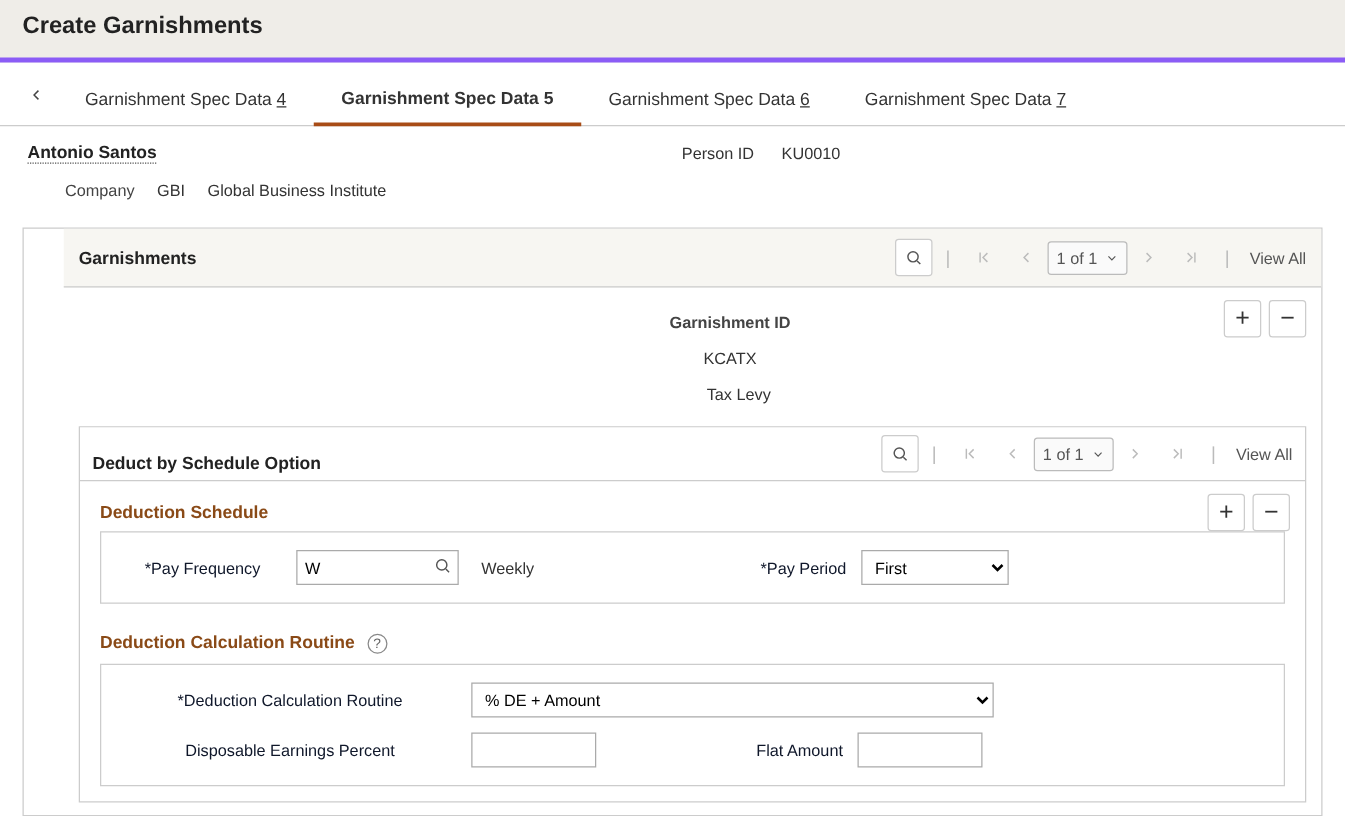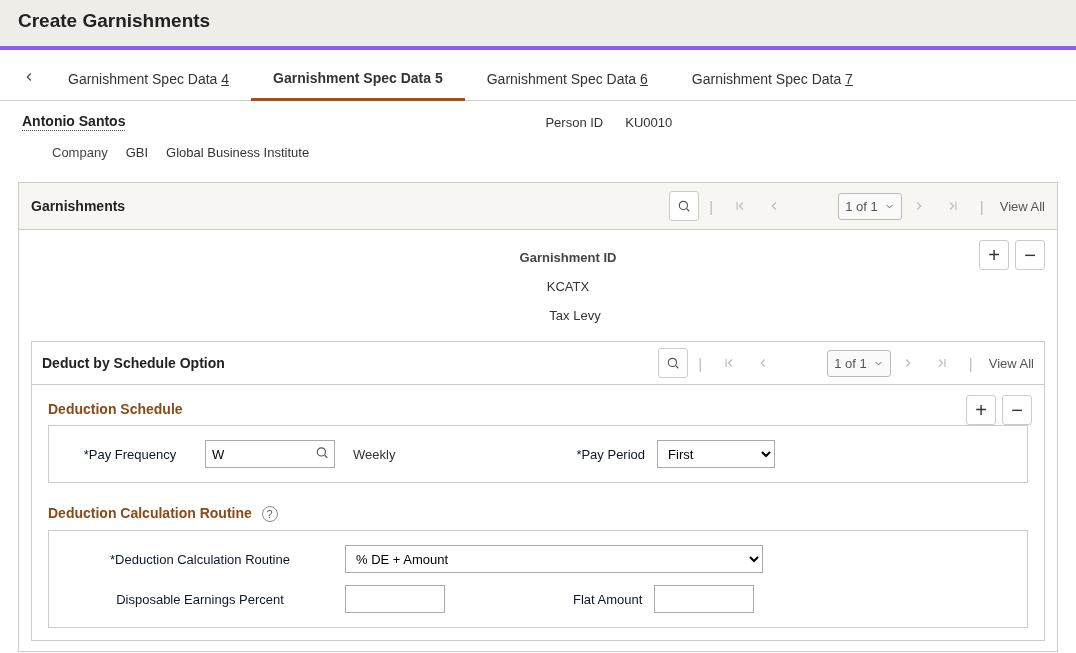--- a/index.html
+++ b/index.html
@@ -71,20 +71,21 @@
   .company-row {
     padding: 14px 0 6px 30px;
     display: flex;
     align-items: center;
     gap: 18px;
   }
   .company-label { font-weight: normal; color: #444; }
   .panel {
     border: 1px solid #ccc;
     margin: 8px 18px 0 18px;
+    padding-left: 32px;
   }
   .panel-header {
     background: #f7f6f2;
     border-bottom: 1px solid #ccc;
     display: flex;
     align-items: center;
     padding: 8px 12px;
   }
   .panel-title {
     font-weight: bold;
@@ -124,21 +125,20 @@
   .range-select {
     border: 1px solid #bbb;
     padding: 5px 6px;
     border-radius: 3px;
     background: #fafafa;
     display: flex;
     align-items: center;
     gap: 6px;
     cursor: pointer;
     color: #555;
-    margin-left: 47px;
   }
   .view-all {
     color: #555;
     cursor: pointer;
     padding-left: 6px;
   }
   .panel-body {
     padding: 14px 12px 2px 12px;
     position: relative;
   }
@@ -157,21 +157,21 @@
     gap: 14px;
     flex-direction: column;
   }
   .id-label { font-weight: bold; color: #444;}
   .sub-panel {
     border: 1px solid #ccc;
     margin: 0 0 8px 0;
   }
   .sub-panel-header {
     display: flex;
-    align-items: center;
+    align-items: flex-end;
     background: #fff;
     border-bottom: 1px solid #ccc;
     padding: 6px 10px;
   }
   .sub-panel-title {
     font-weight: bold;
     font-size: 14px;
     color: #222;
     flex: 1;
   }

